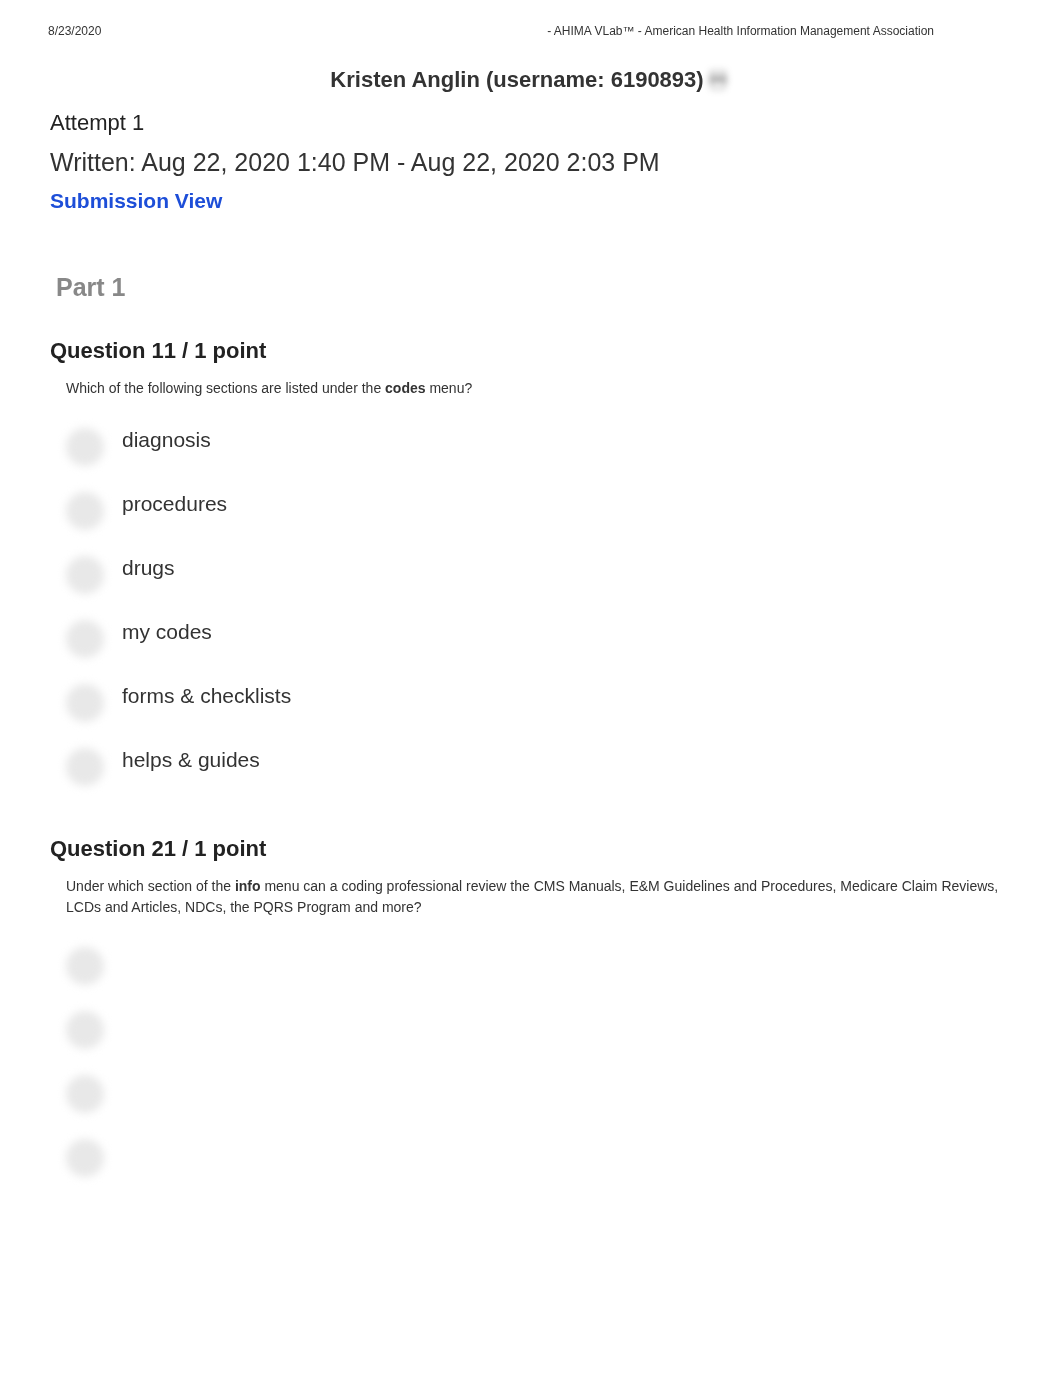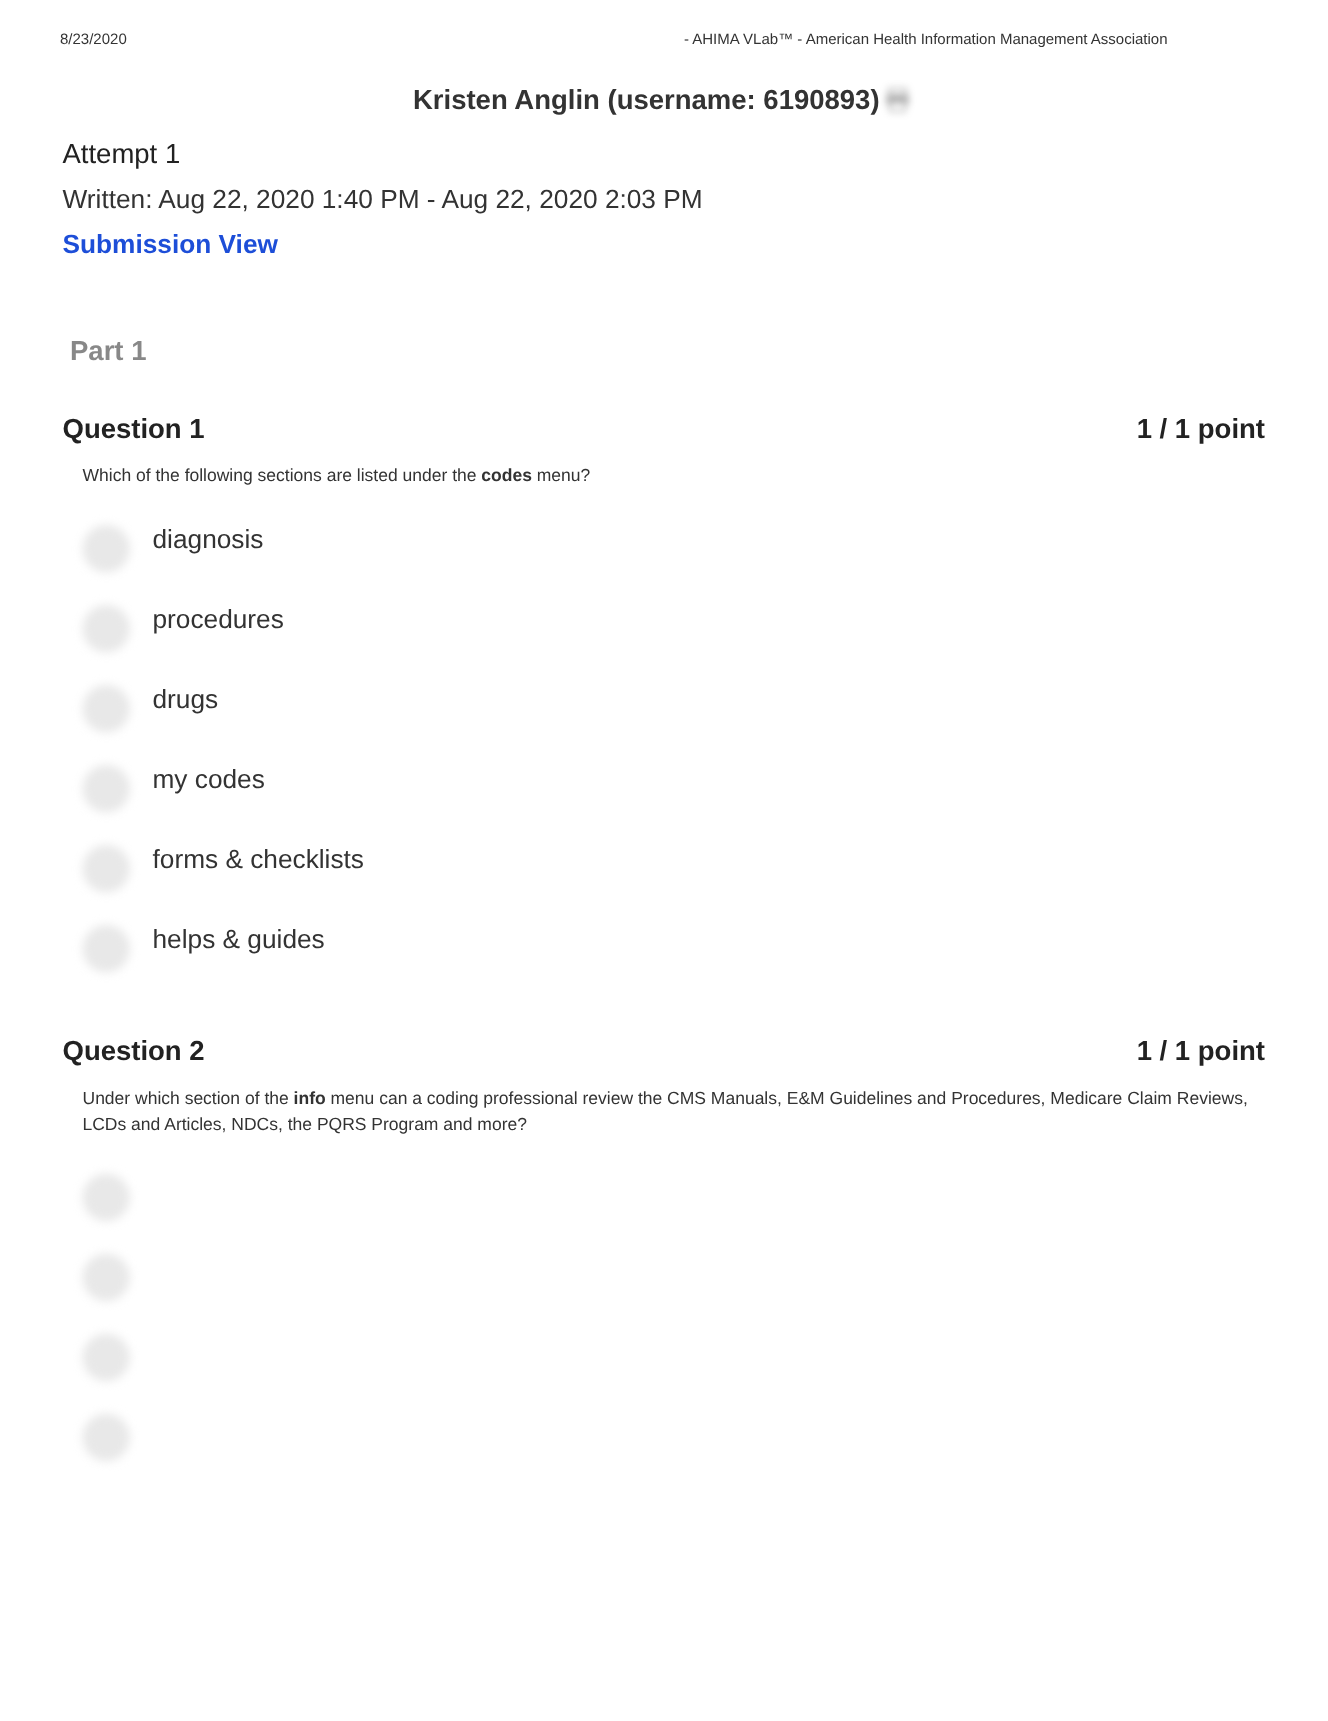--- a/index.html
+++ b/index.html
@@ -52,44 +52,44 @@
       align-items: center;
       justify-content: center;
     }
     .attempt-line {
       font-size: 22px;
       font-weight: 400;
       color: #222;
       margin-bottom: 12px;
     }
     .written-line {
-      font-size: 21px;
+      font-size: 25px;
       font-weight: 400;
       color: #333;
       margin-bottom: 12px;
     }
     .submission-line {
       font-size: 21px;
       font-weight: 700;
       color: #1d4ed8;
       margin-bottom: 60px;
     }
     .part-label {
-      font-size: 22px;
+      font-size: 25px;
       font-weight: 600;
       color: #888;
       margin-bottom: 36px;
       padding-left: 6px;
     }
     .question-block {
       margin-bottom: 50px;
     }
     .question-header {
       display: flex;
-      justify-content: space-between;
+      justify-content: flex-start;
       align-items: baseline;
       margin-bottom: 14px;
     }
     .question-title {
       font-size: 22px;
       font-weight: 700;
       color: #222;
     }
     .question-points {
       font-size: 22px;

